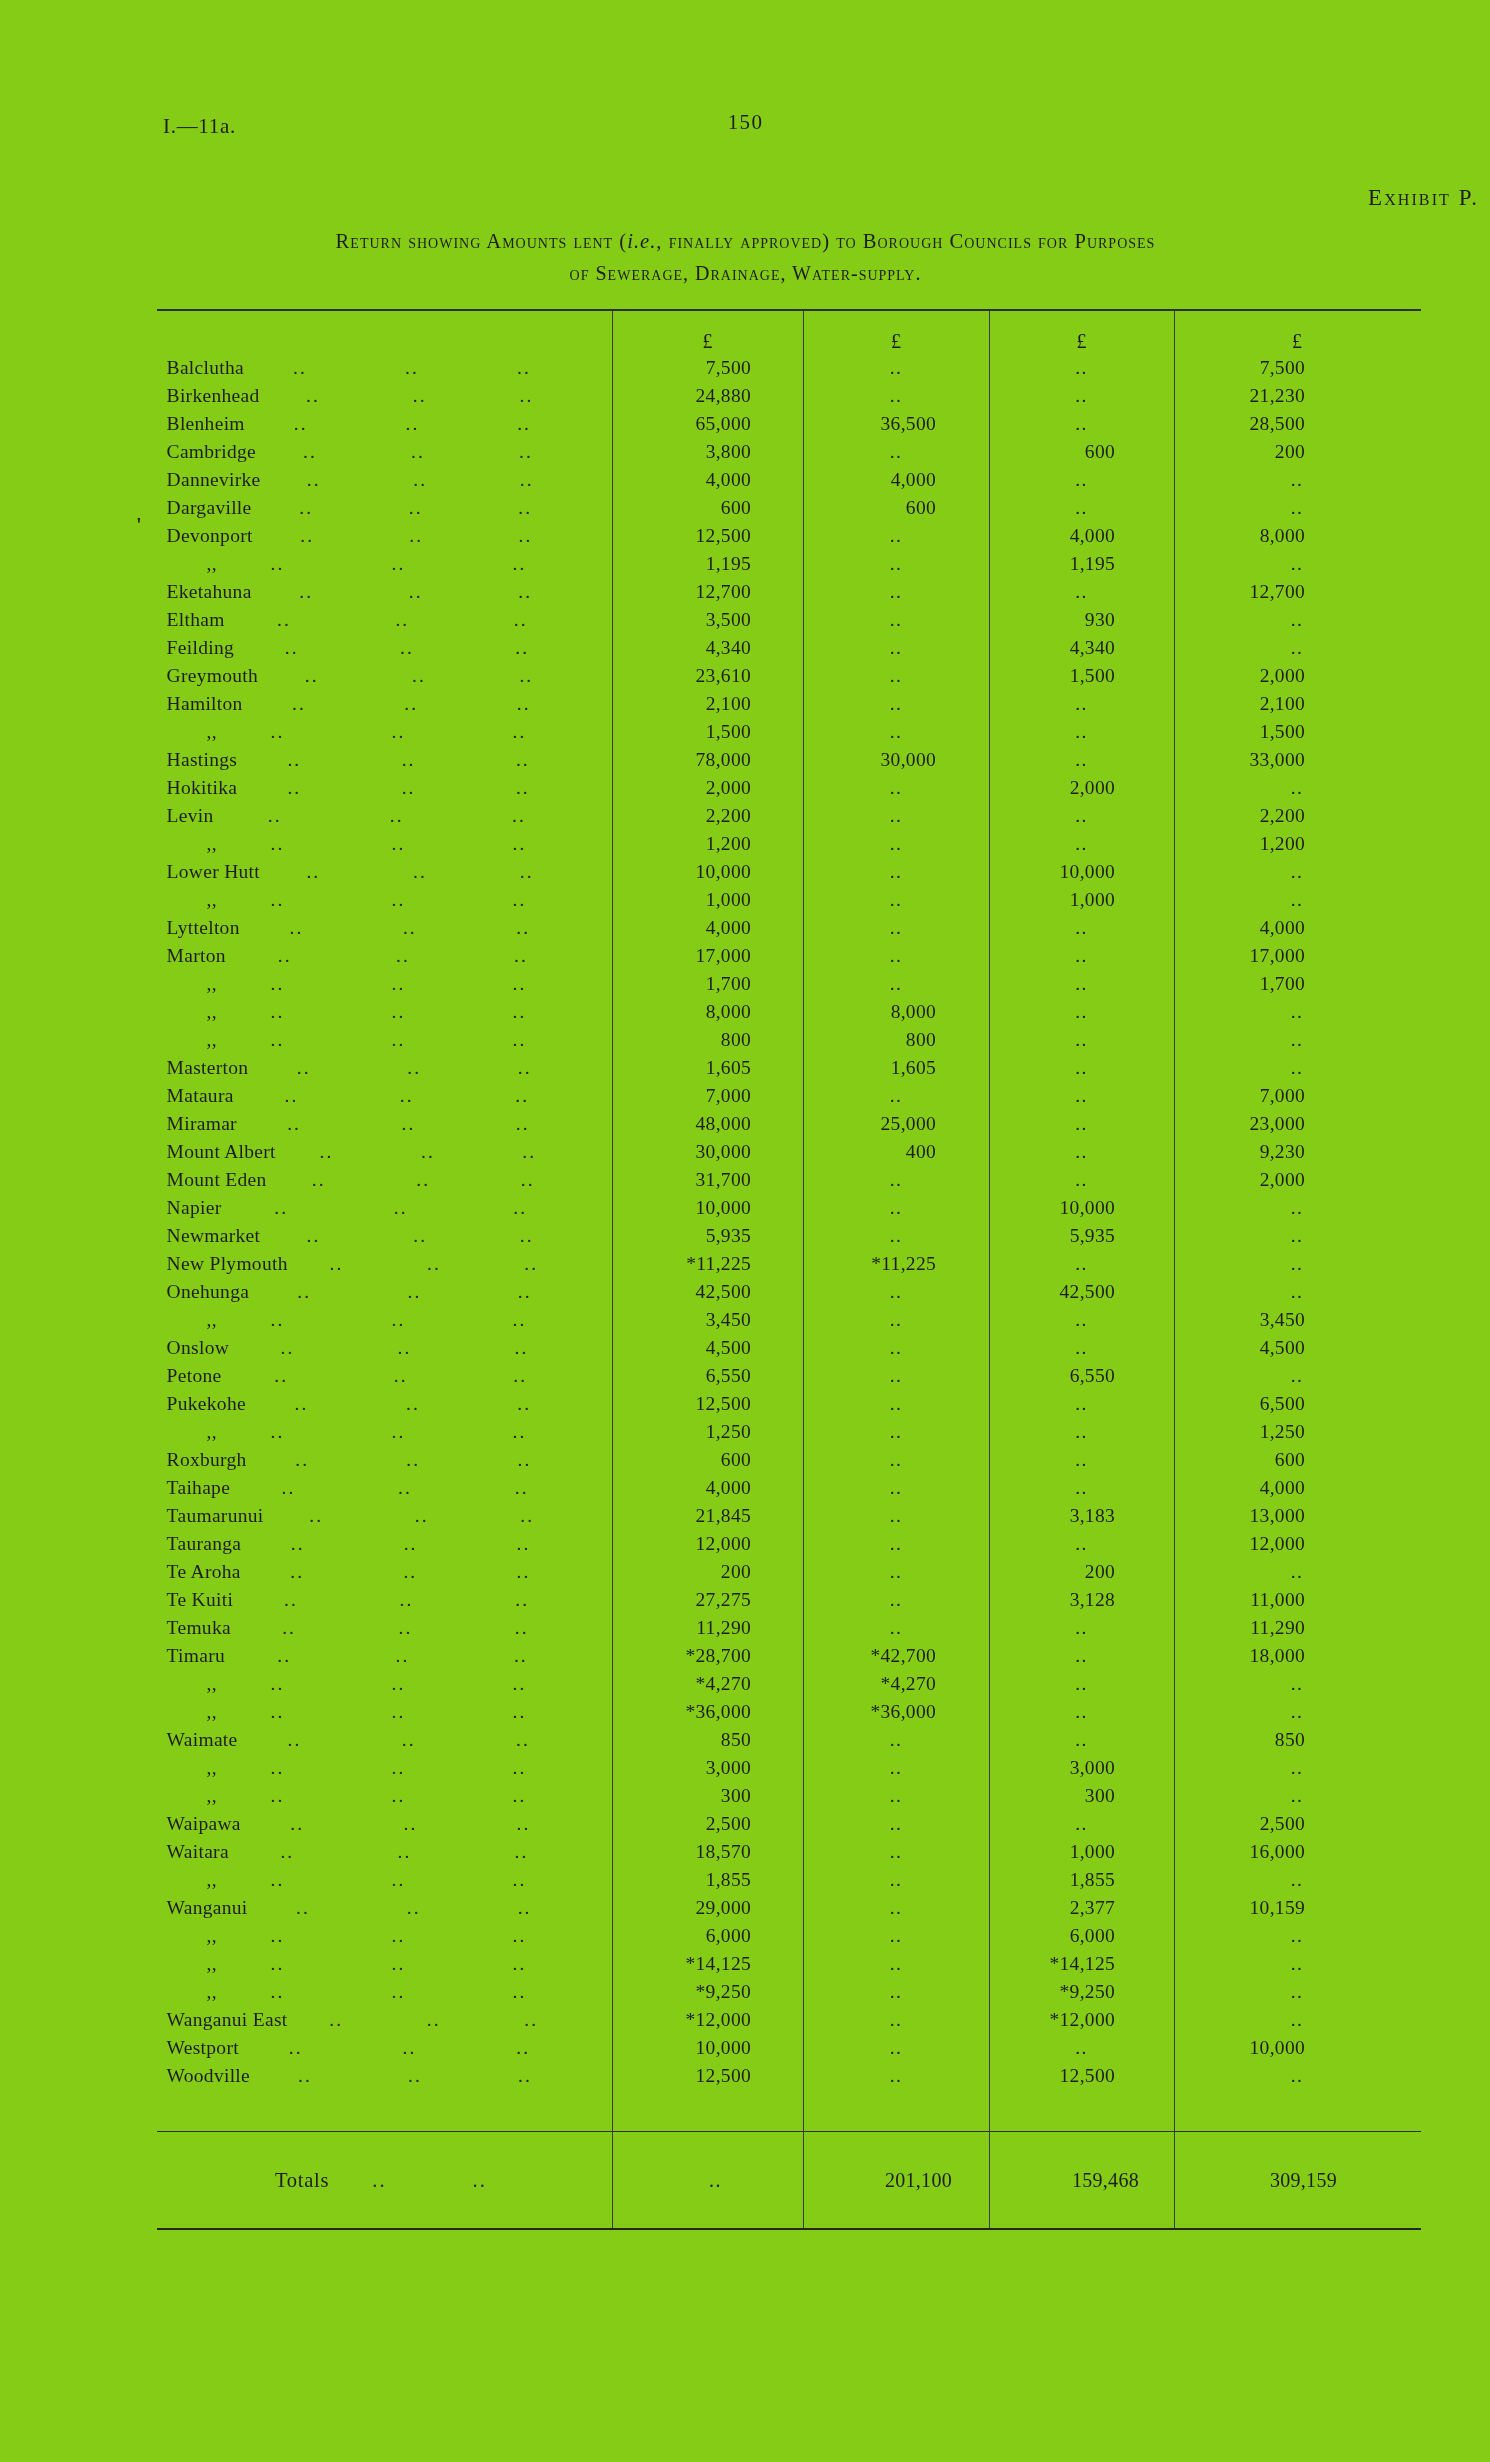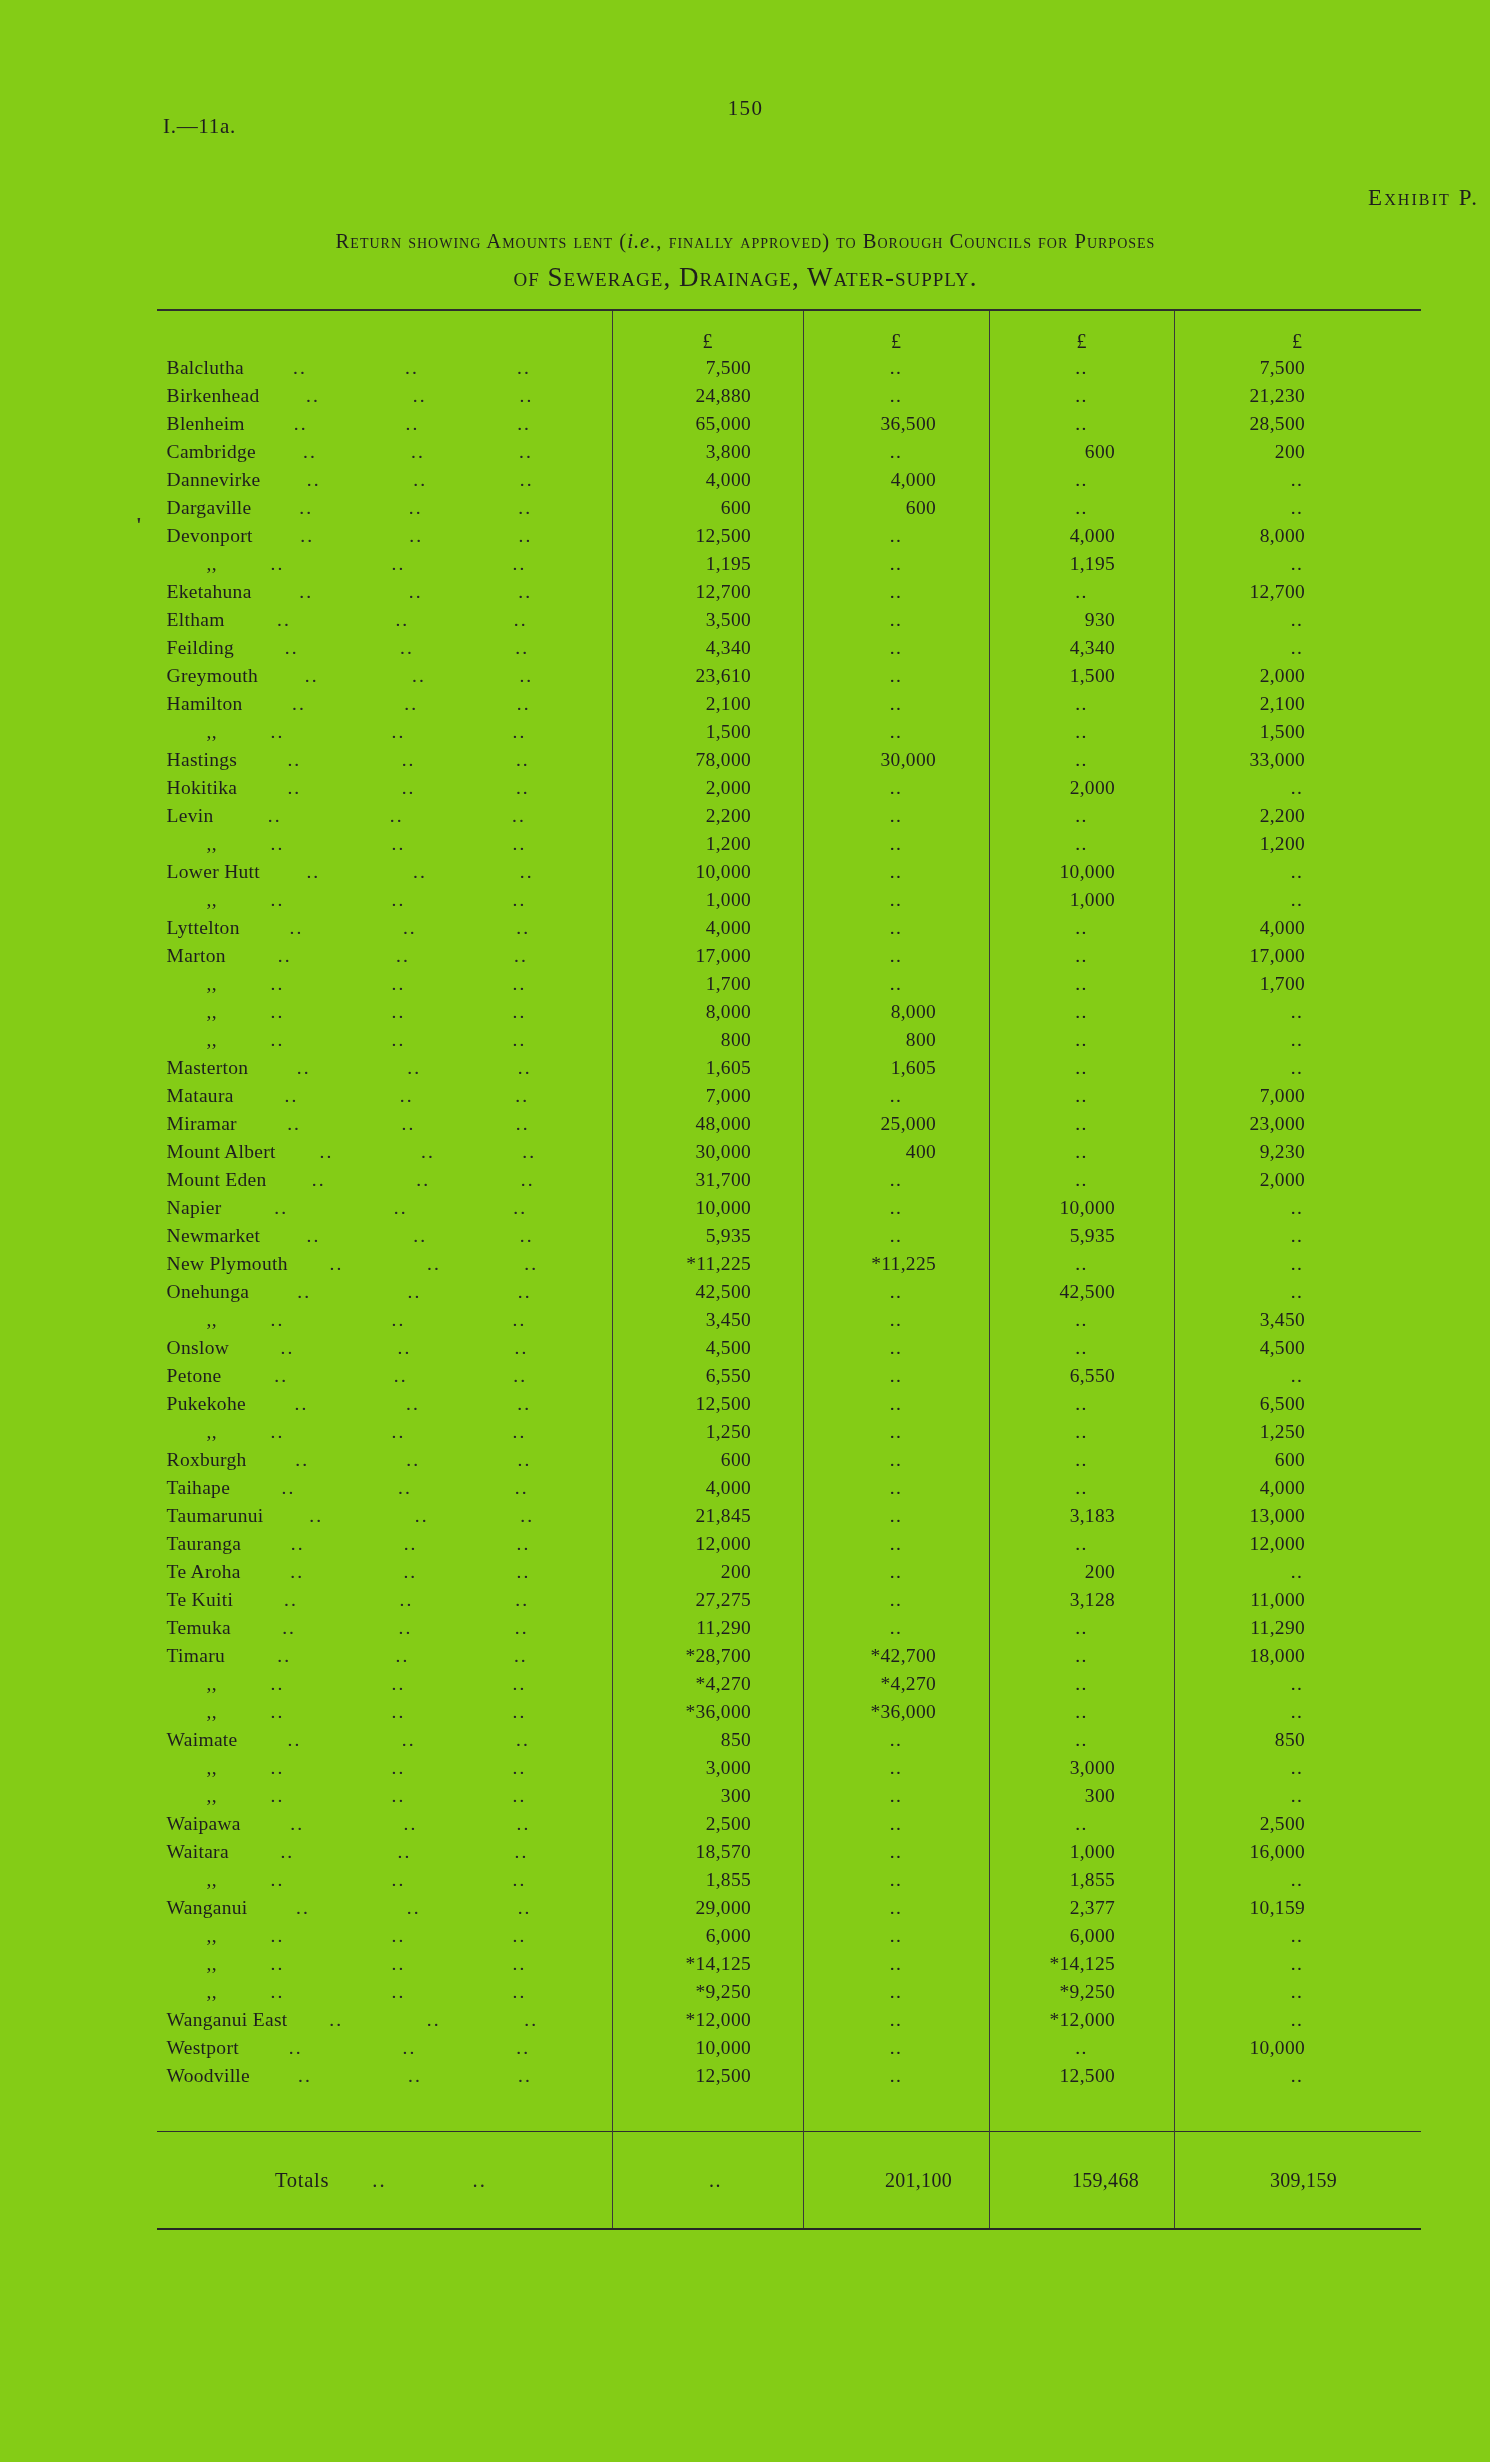--- a/index.html
+++ b/index.html
@@ -6,24 +6,24 @@
   html, body { background: #efede7; }
   body {
     width: 1491px; height: 2462px;
     font-family: "Liberation Serif", "DejaVu Serif", serif;
     color: #1e1e1e;
     position: relative;
   }
   .page { position: absolute; inset: 0; background: #84cc16; }
 
   .doc-ref { position: absolute; left: 163px; top: 114px; font-size: 21px; letter-spacing: 0.7px; }
-  .page-num { position: absolute; left: 0; right: 0; top: 96px; text-align: center; font-size: 21px; letter-spacing: 1.4px; }
+  .page-num { position: absolute; left: 0; right: 0; top: 110px; text-align: center; font-size: 21px; letter-spacing: 1.4px; }
   .exhibit { position: absolute; left: 0; right: 12px; top: 185px; text-align: right; font-size: 23px; font-variant: small-caps; letter-spacing: 2.1px; }
   .subtitle1 { position: absolute; left: 0; right: 0; top: 230px; text-align: center; font-size: 20.6px; font-variant: small-caps; letter-spacing: 1px; }
-  .subtitle2 { position: absolute; left: 0; right: 0; top: 262px; text-align: center; font-size: 27px; font-variant: small-caps; letter-spacing: 1px; }
+  .subtitle2 { position: absolute; left: 0; right: 0; top: 262px; text-align: center; font-size: 20px; font-variant: small-caps; letter-spacing: 1px; }
   .italic { font-style: italic; font-variant: normal; }
   .artifact { position: absolute; left: 136px; top: 514px; font-size: 20.6px; font-weight: bold; color: #2a2a2a; }
 
   .tablewrap {
     position: absolute; left: 157px; top: 309px; width: 1264px;
     border-top: 2.1px solid #2e2e2e;
     border-bottom: 2.7px solid #262626;
   }
   .vrule { position: absolute; top: 0; bottom: 0; width: 1.4px; background: #3a3a3a; z-index: 2; }
   .vrule.v1 { left: 455px; }

